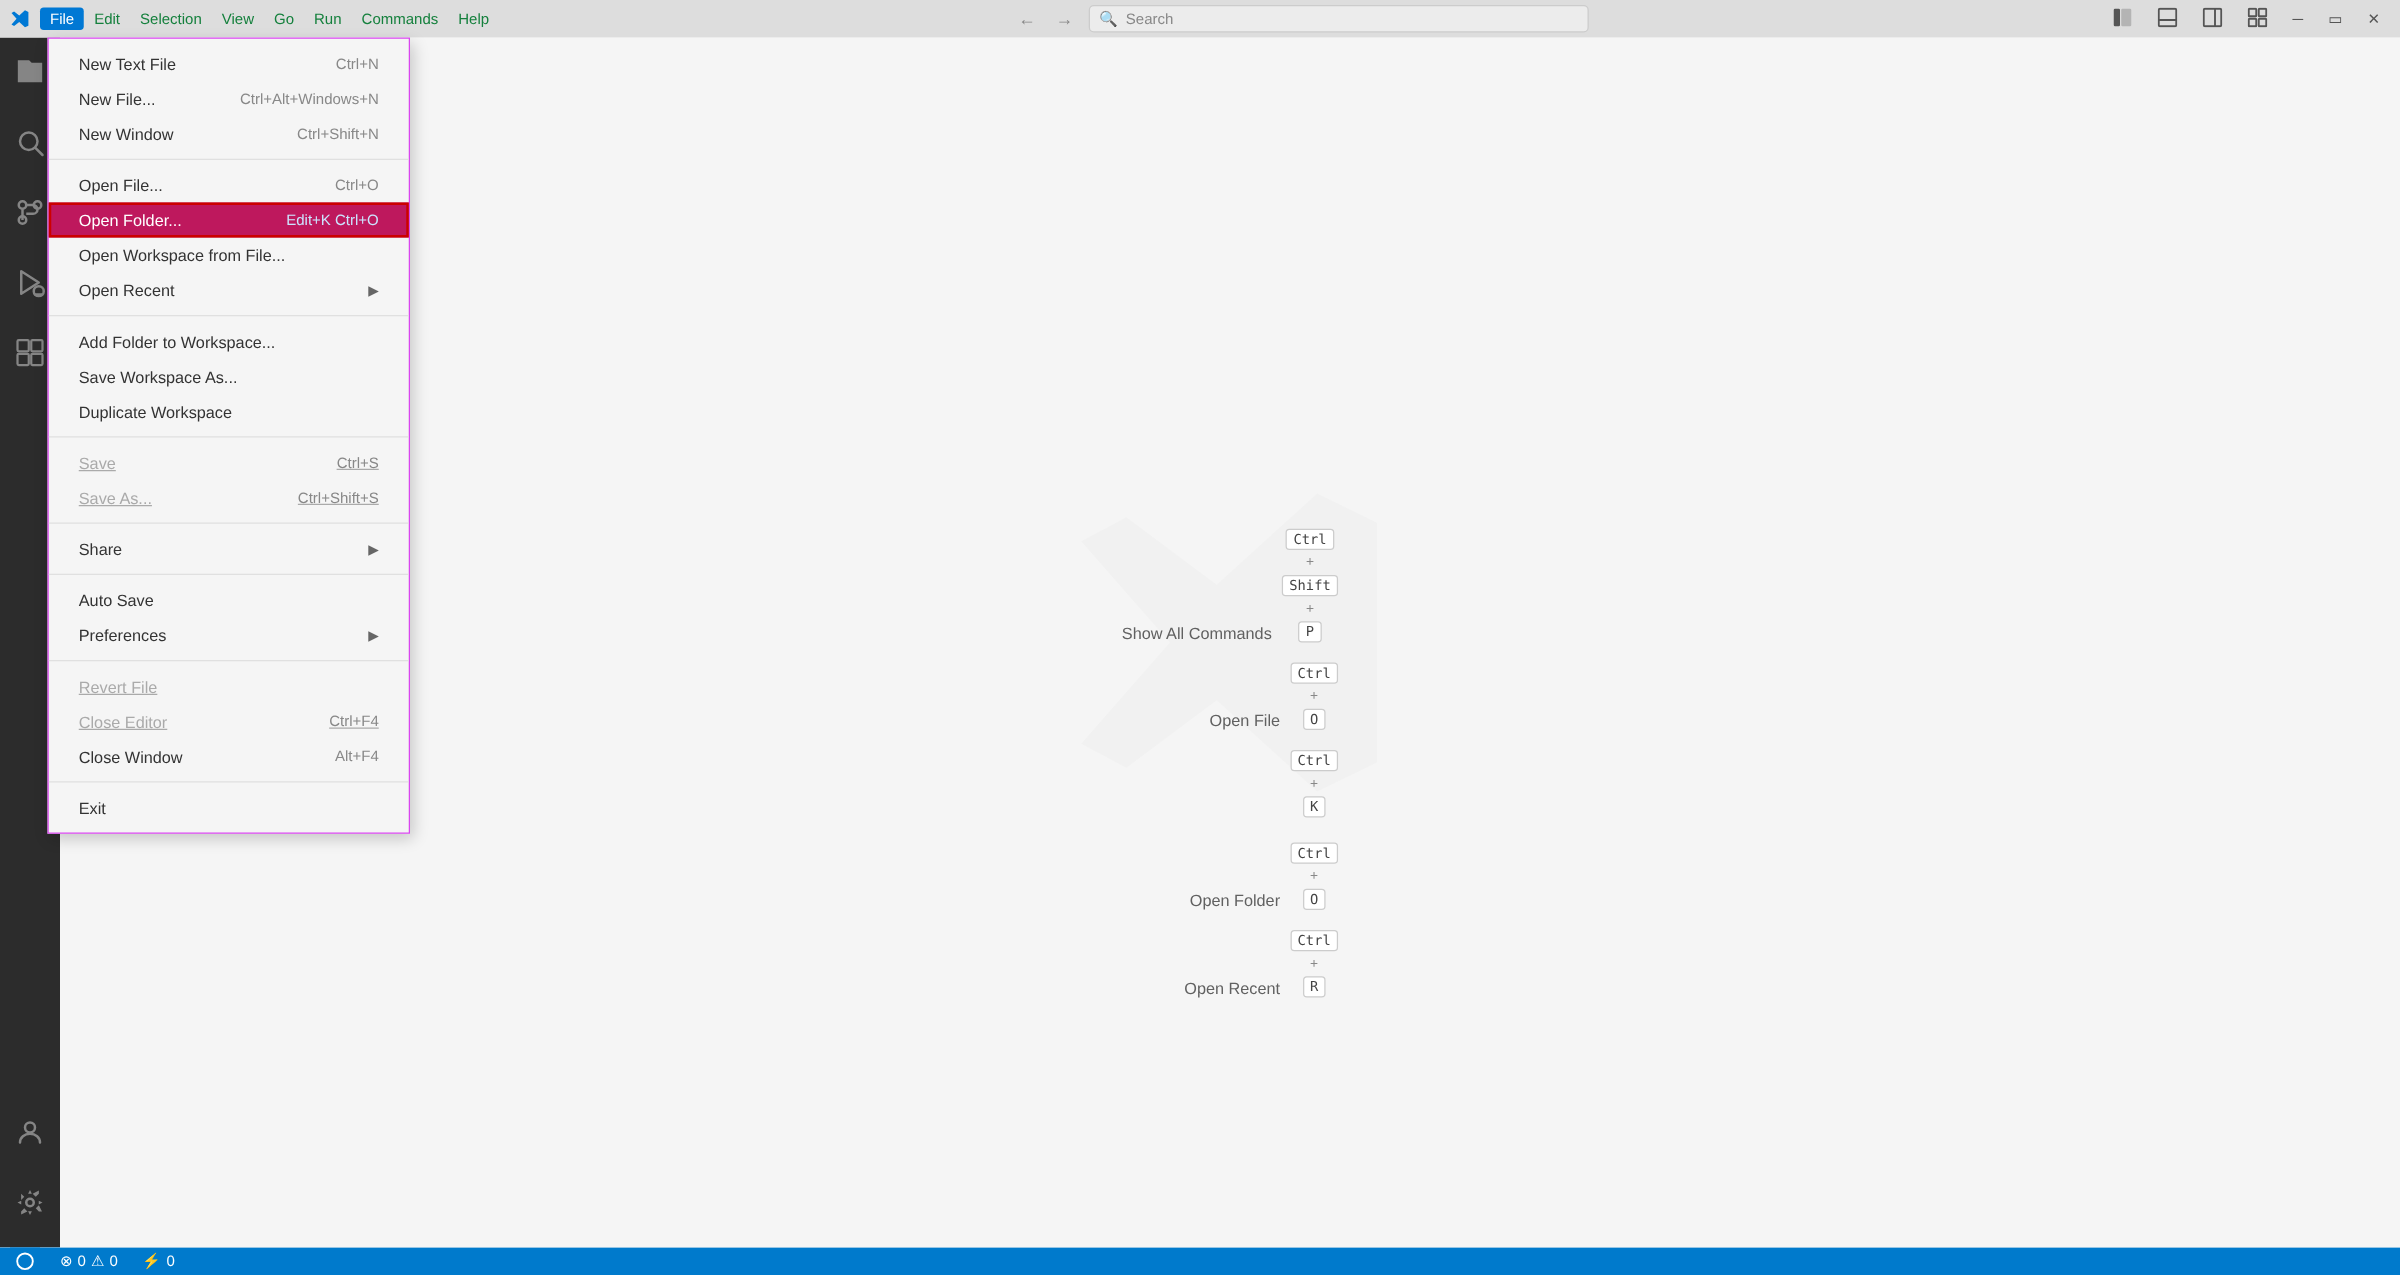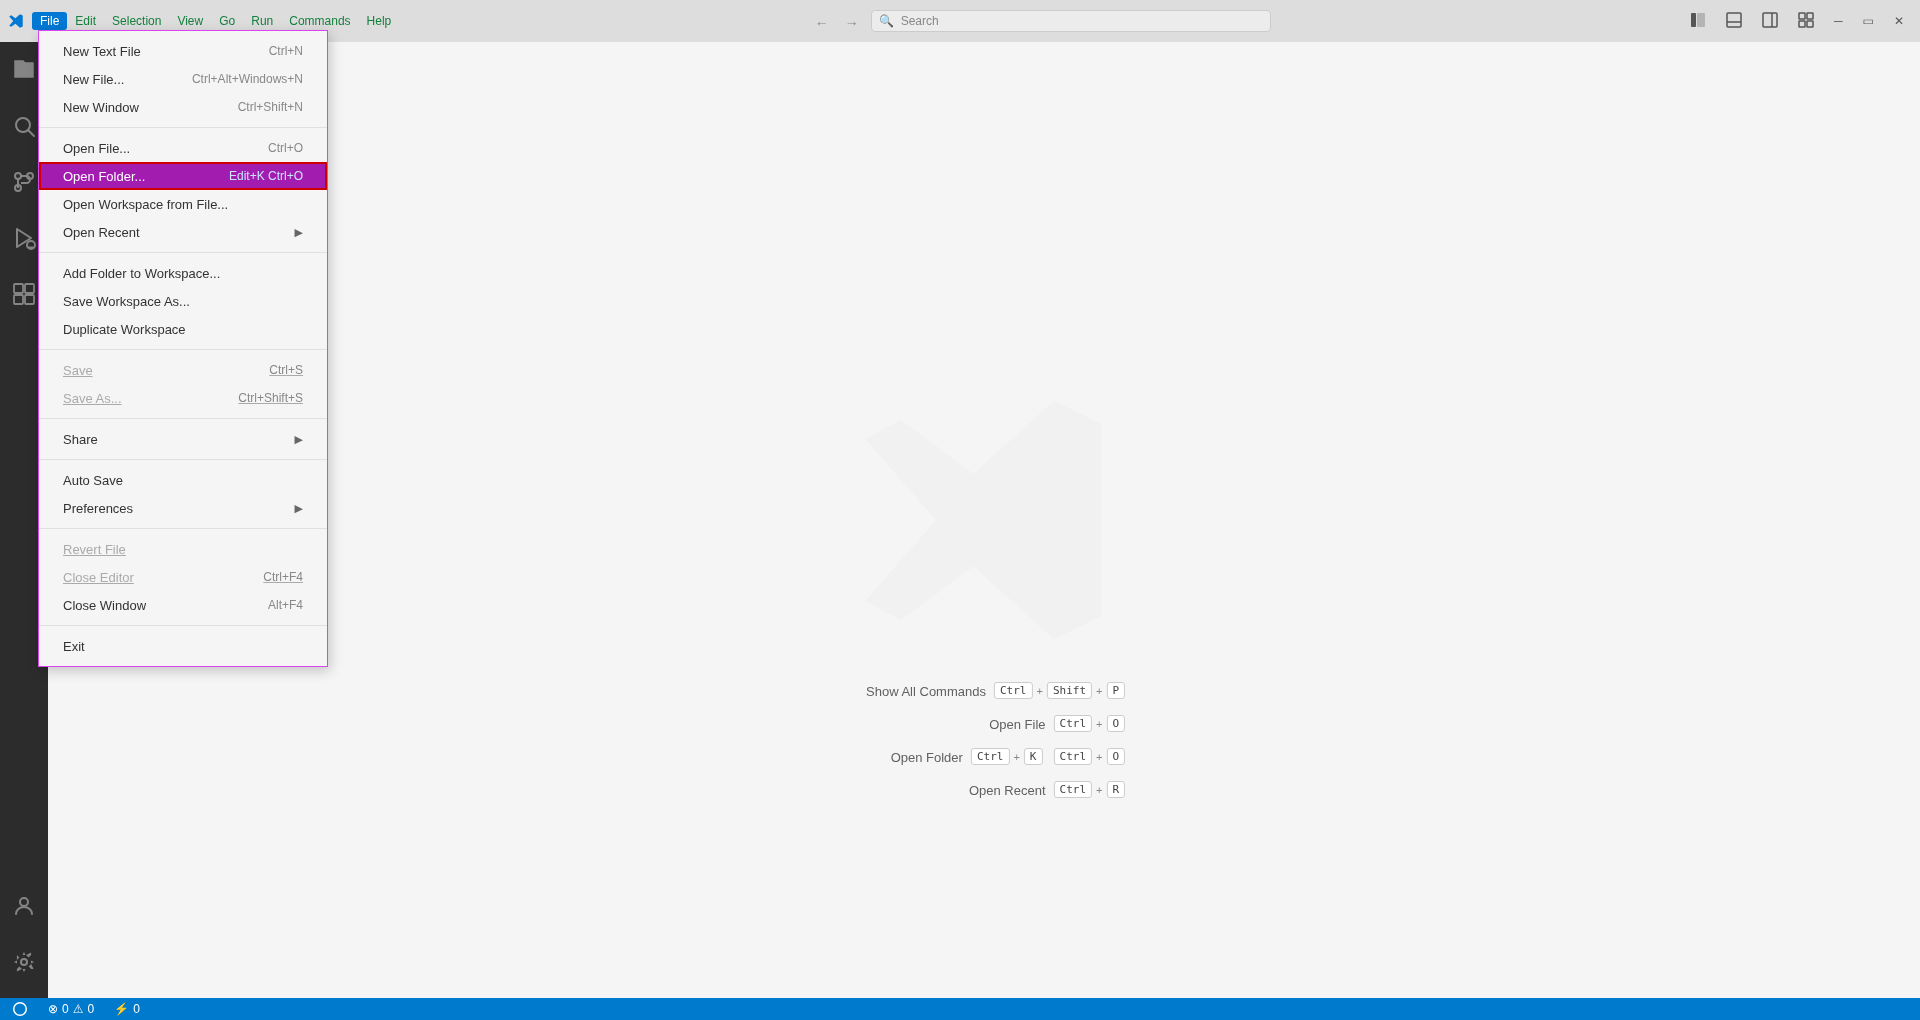--- a/index.html
+++ b/index.html
@@ -9,21 +9,21 @@
       background: #f3f3f3;
       width: 1920px;
       height: 1020px;
       overflow: hidden;
       display: flex;
       flex-direction: column;
     }
 
     
     .title-bar {
-      height: 42px;
+      height: 30px;
       background: #dddddd;
       display: flex;
       align-items: center;
       justify-content: space-between;
       padding: 0 8px;
       flex-shrink: 0;
     }
     .title-bar-left {
       display: flex;
       align-items: center;
@@ -178,20 +178,21 @@
       color: #616161;
       font-size: 13px;
       text-align: right;
       min-width: 120px;
     }
 
     .kbd-group {
       display: flex;
       align-items: center;
       gap: 4px;
+      flex-direction: column;
     }
 
     .kbd {
       background: white;
       border: 1px solid #ccc;
       border-radius: 3px;
       padding: 1px 5px;
       font-size: 11px;
       color: #444;
       font-family: monospace;
@@ -235,21 +236,21 @@
       height: 28px;
     }
 
     .menu-entry.disabled {
       color: #aaa;
       cursor: default;
       text-decoration: underline;
     }
 
     .menu-entry.highlighted {
-      background: #a21caf;
+      background: #be185d;
       color: white;
       outline: 2px solid #cc0000;
       outline-offset: -2px;
     }
 
     .menu-entry-label {
       flex: 1;
     }
 
     .menu-entry-shortcut {

